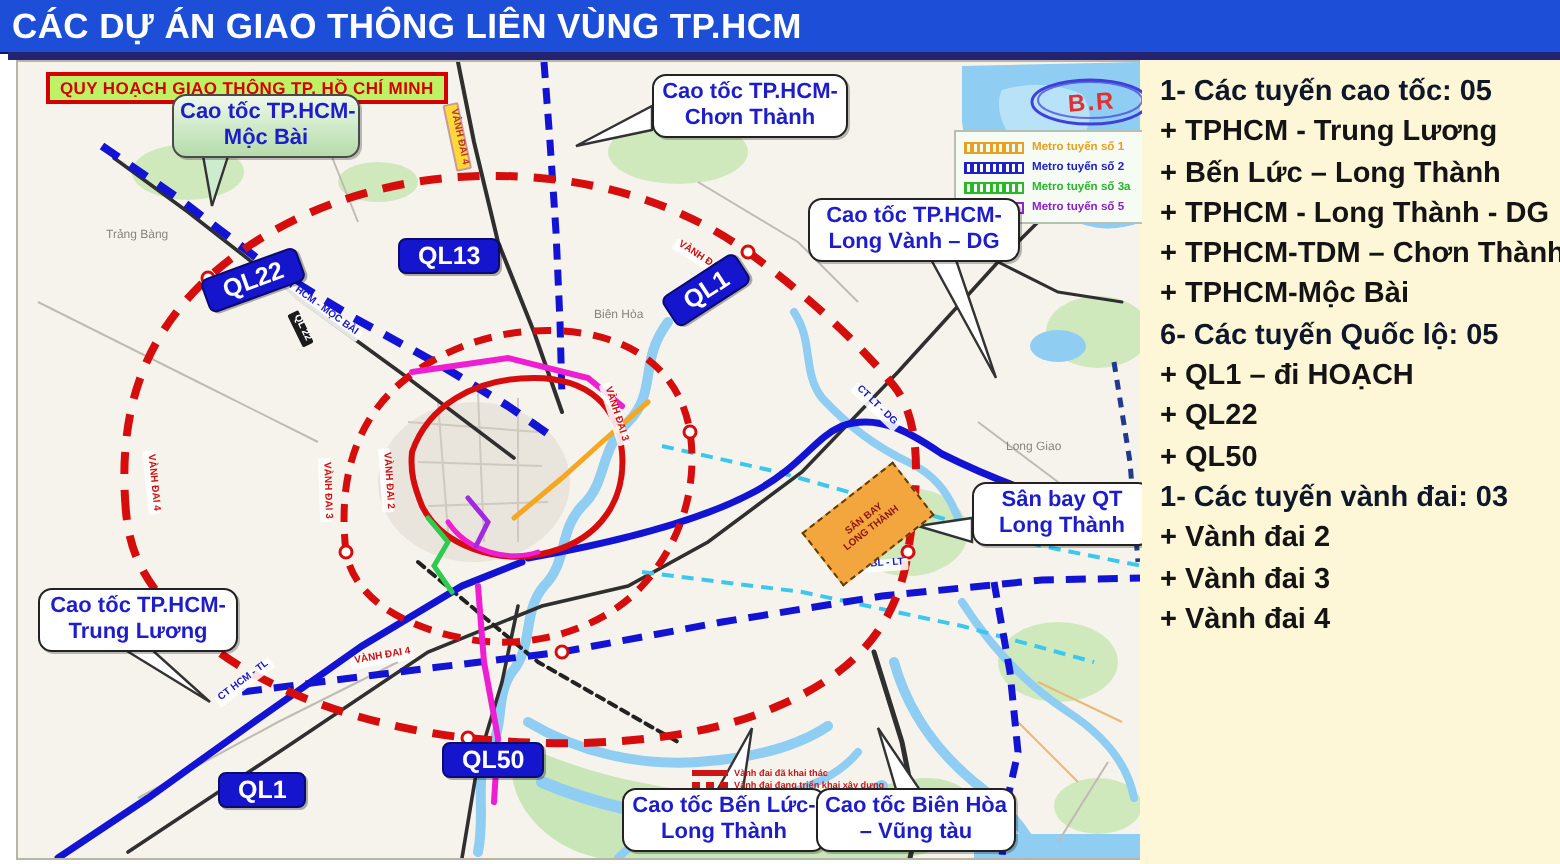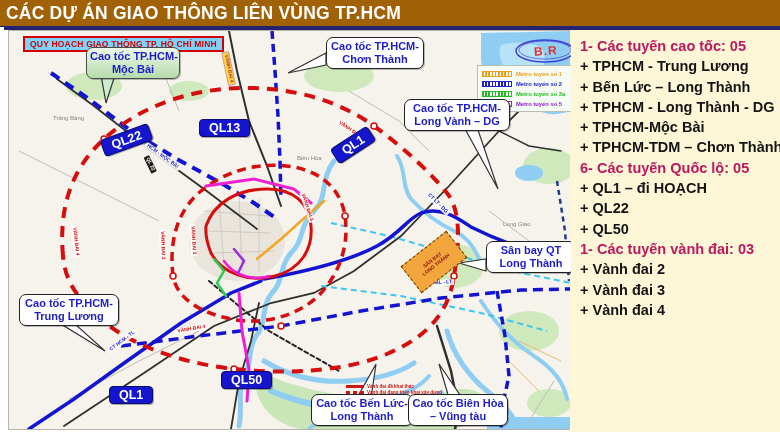--- a/index.html
+++ b/index.html
@@ -4,44 +4,44 @@
 <style>
   html,body{margin:0;padding:0;}
   body{
     width:780px;height:432px;position:relative;overflow:hidden;
     background:#ffffff;font-family:"Liberation Sans",sans-serif;
     -webkit-font-smoothing:antialiased;
   }
   
   .titlebar{
     position:absolute;left:0;top:0;width:780px;height:26px;
-    background:#a16207;border-bottom:1px solid #12126a;
+    background:#1d4ed8;border-bottom:1px solid #12126a;
   }
   .titlebar .t{
     color:#ffffff;font-weight:bold;font-size:17.5px;line-height:26px;
     padding-left:6px;letter-spacing:.2px;white-space:nowrap;
   }
   .navstrip{position:absolute;left:4px;top:26px;width:776px;height:4px;background:#23236f;}
   
   .panel{
     position:absolute;left:570px;top:30px;width:210px;height:402px;
     background:#fdf7d8;padding-top:6px;box-sizing:border-box;
   }
   .panel .ln{height:20.3px;line-height:20.3px;font-size:14.5px;font-weight:bold;
     padding-left:10px;white-space:nowrap;color:#141414;}
-  .panel .hd{color:#be185d;}
+  .panel .hd{color:#0f172a;}
   
   .map{
     position:absolute;left:8px;top:30px;width:562px;height:398px;
     background:#f6f3ec;border:1px solid #b9b4aa;box-sizing:content-box;overflow:hidden;
   }
   .map svg{position:absolute;left:0;top:0;}
   .overlay{position:absolute;z-index:3;}
   .corner-box{
-    left:14px;top:5px;background:#7dd3fc;border:2px solid #d40000;color:#d40000;
+    left:14px;top:5px;background:#bef264;border:2px solid #d40000;color:#d40000;
     font-size:8.5px;font-weight:bold;padding:1px 5px;white-space:nowrap;letter-spacing:.2px;
   }
   .callout{
     background:#ffffff;border:1.6px solid #222;border-radius:7px;
     color:#1d1dc9;font-weight:bold;font-size:11px;line-height:1.18;
     text-align:center;padding:2px 3px;white-space:nowrap;
     box-shadow:1px 1px 0 rgba(0,0,0,.25);
   }
   .callout.green{background:linear-gradient(#eef8ea,#b5dcaa);border-color:#4a4a4a;}
   .badge{
@@ -289,22 +289,22 @@
   <div class="overlay badge" style="left:322px;top:105px;transform:rotate(-33deg);">QL1</div>
   <div class="overlay badge" style="left:100px;top:355px;">QL1</div>
   <div class="overlay badge" style="left:212px;top:340px;">QL50</div>
 </div>
 
 <div class="panel">
   <div class="ln hd">1- Các tuyến cao tốc: 05</div>
   <div class="ln">+ TPHCM - Trung Lương</div>
   <div class="ln">+ Bến Lức – Long Thành</div>
   <div class="ln">+ TPHCM - Long Thành - DG</div>
+  <div class="ln">+ TPHCM-TDM – Chơn Thành</div>
   <div class="ln">+ TPHCM-Mộc Bài</div>
-  <div class="ln">+ TPHCM-TDM – Chơn Thành</div>
   <div class="ln hd">6- Các tuyến Quốc lộ: 05</div>
   <div class="ln">+ QL1 – đi HOẠCH</div>
   <div class="ln">+ QL22</div>
   <div class="ln">+ QL50</div>
   <div class="ln hd">1- Các tuyến vành đai: 03</div>
   <div class="ln">+ Vành đai 2</div>
   <div class="ln">+ Vành đai 3</div>
   <div class="ln">+ Vành đai 4</div>
 </div>
 

